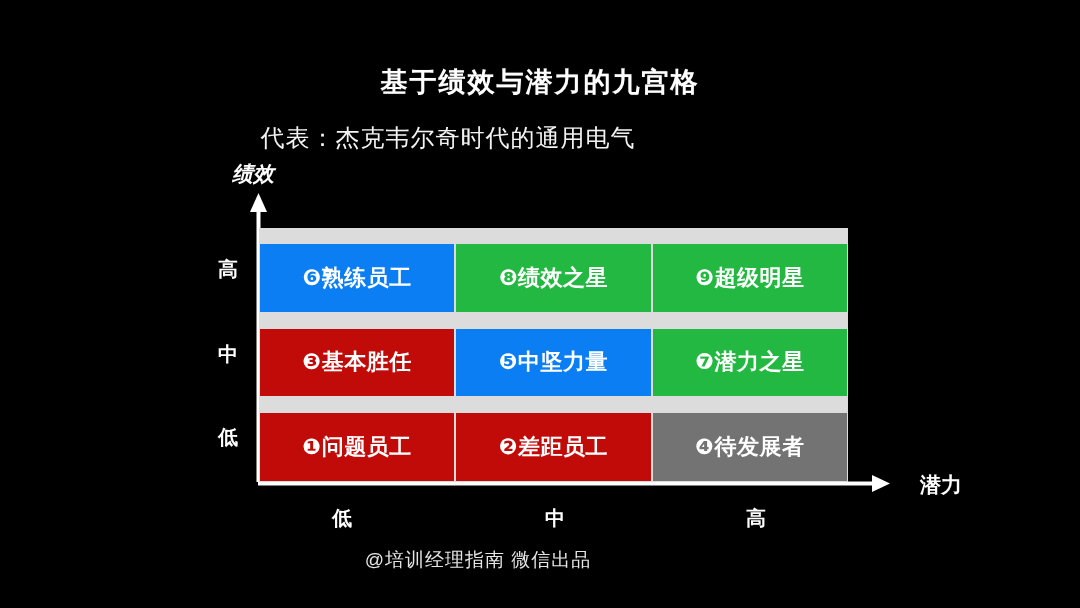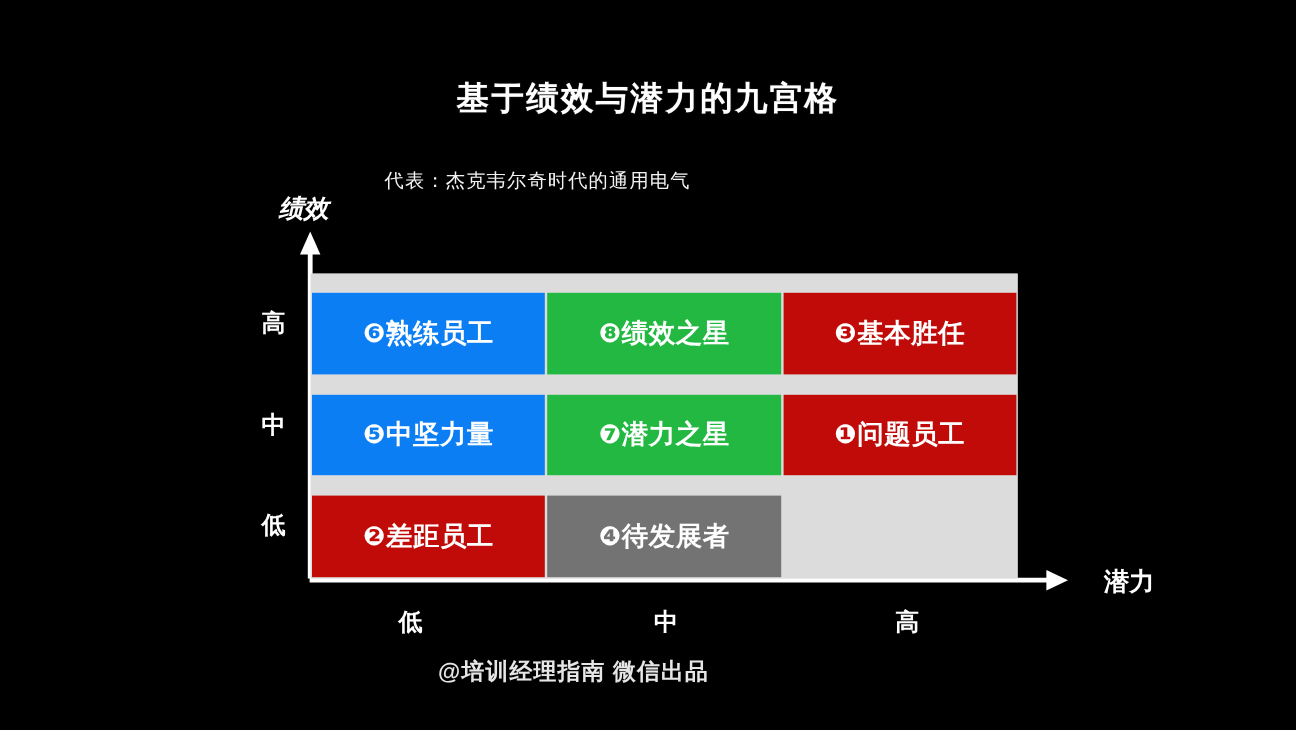--- a/index.html
+++ b/index.html
@@ -26,24 +26,24 @@
     text-align: center;
     font-size: 27px;
     font-weight: bold;
     letter-spacing: 2px;
     color: #ffffff;
     text-shadow: 0 0 1px rgba(255,255,255,0.35);
   }
   .subtitle {
     position: absolute;
     left: 0;
-    top: 141px;
+    top: 122px;
     width: 896px;
     text-align: center;
-    font-size: 16px;
+    font-size: 24px;
     font-weight: normal;
     letter-spacing: 1px;
     color: #f2f2f2;
   }
 
   
   .plot {
     position: absolute;
     left: 0;
     top: 0;
@@ -137,21 +137,20 @@
   
   .footer {
     position: absolute;
     left: 0;
     top: 547px;
     width: 956px;
     text-align: center;
     font-size: 19px;
     color: #e6e6e6;
     letter-spacing: 1px;
-    font-weight: bold;
   }
 </style>
 </head>
 <body style="background-color: rgb(0, 0, 0);">
 
 <div class="title">基于绩效与潜力的九宫格</div>
 <div class="subtitle">代表：杰克韦尔奇时代的通用电气</div>
 
 <div class="plot">
 
@@ -175,20 +174,23 @@
   <div class="tick x-tick x-1">中</div>
   <div class="tick x-tick x-2">高</div>
 
   <div class="grid">
     <div class="cell" style="background-color: rgb(11, 126, 244);">
       <span class="cell-text">❻熟练员工</span>
     </div>
     <div class="cell" style="background-color: rgb(34, 184, 65);">
       <span class="cell-text">❽绩效之星</span>
     </div>
+    <div class="cell" style="background-color: rgb(34, 184, 65);">
+      <span class="cell-text">❾超级明星</span>
+    </div>
     <div class="cell" style="background-color: rgb(192, 11, 9);">
       <span class="cell-text">❸基本胜任</span>
     </div>
     <div class="cell" style="background-color: rgb(11, 126, 244);">
       <span class="cell-text">❺中坚力量</span>
     </div>
     <div class="cell" style="background-color: rgb(34, 184, 65);">
       <span class="cell-text">❼潜力之星</span>
     </div>
     <div class="cell" style="background-color: rgb(192, 11, 9);">

